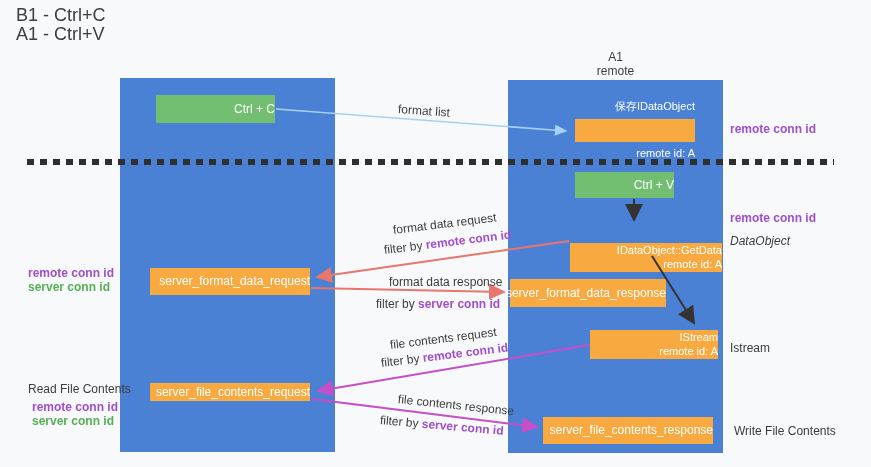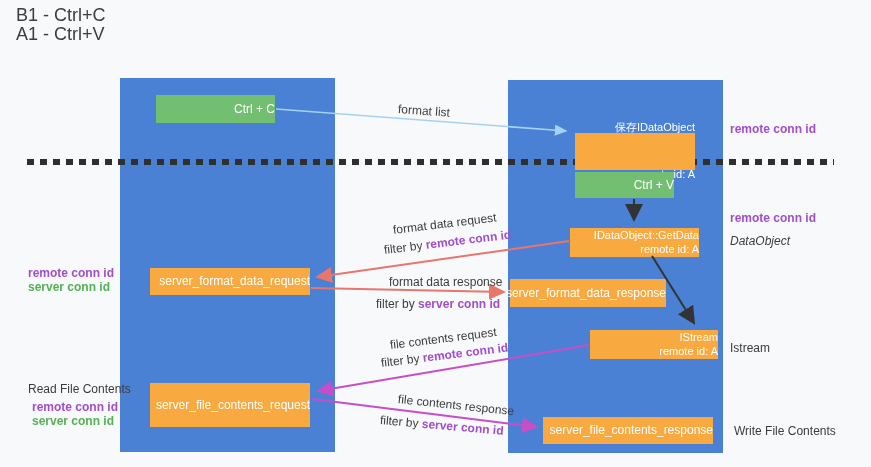--- a/index.html
+++ b/index.html
@@ -30,58 +30,62 @@
 </head>
 <body>
 
 <div class="canvas">
 
   <div class="title">
     <div>B1 - Ctrl+C</div>
     <div>A1 - Ctrl+V</div>
   </div>
 
+  <div class="col-header" style="left:508px; top:50px; width:215px;">
+    <div>A1</div>
+    <div>remote</div>
+  </div>
 
   <div class="column" style="left:120px; top:78px; width:215px; height:374px;"></div>
   <div class="column" style="left:508px; top:80px; width:215px; height:373px;"></div>
 
   <div class="dashed-line"></div>
 
   <div class="node green" style="left:156px; top:95px; width:119px; height:28px;">
     <div>Ctrl + C</div>
   </div>
 
-  <div class="node orange two-line" style="left:575px; top:133px; width:120px; height:37px;gap:33px;">
+  <div class="node orange two-line" style="left:575px; top:119px; width:120px; height:23px;gap:33px;">
     <div>保存IDataObject</div>
     <div>remote id: A</div>
   </div>
 
   <div class="node green" style="left:575px; top:172px; width:99px; height:26px;">
     <div>Ctrl + V</div>
   </div>
 
-  <div class="node orange two-line" style="left:570px; top:228px; width:129px; height:29px;">
+  <div class="node orange two-line" style="left:570px; top:243px; width:144px; height:29px;padding-left:8px;">
     <div>IDataObject::GetData</div>
     <div>remote id: A</div>
   </div>
 
   <div class="node orange" style="left:510px; top:279px; width:156px; height:28px;">
     <div>server_format_data_response</div>
   </div>
 
   <div class="node orange" style="left:150px; top:268px; width:160px; height:27px;">
     <div>server_format_data_request</div>
   </div>
 
   <div class="node orange two-line" style="left:590px; top:330px; width:128px; height:29px;">
     <div>IStream</div>
     <div>remote id: A</div>
   </div>
 
-  <div class="node orange" style="left:150px; top:383px; width:160px; height:44px;">
+  <div class="node orange" style="left:150px; top:383px; width:160px; height:18px;">
     <div>server_file_contents_request</div>
   </div>
 
   <div class="node orange" style="left:543px; top:417px; width:162px; height:27px;padding-left:8px;">
     <div>server_file_contents_response</div>
   </div>
 
   <svg class="arrows" width="871" height="467" viewBox="0 0 871 467">
     <defs>
       <marker id="ah-blue" markerWidth="10" markerHeight="8" refX="7" refY="3.5" orient="auto">

